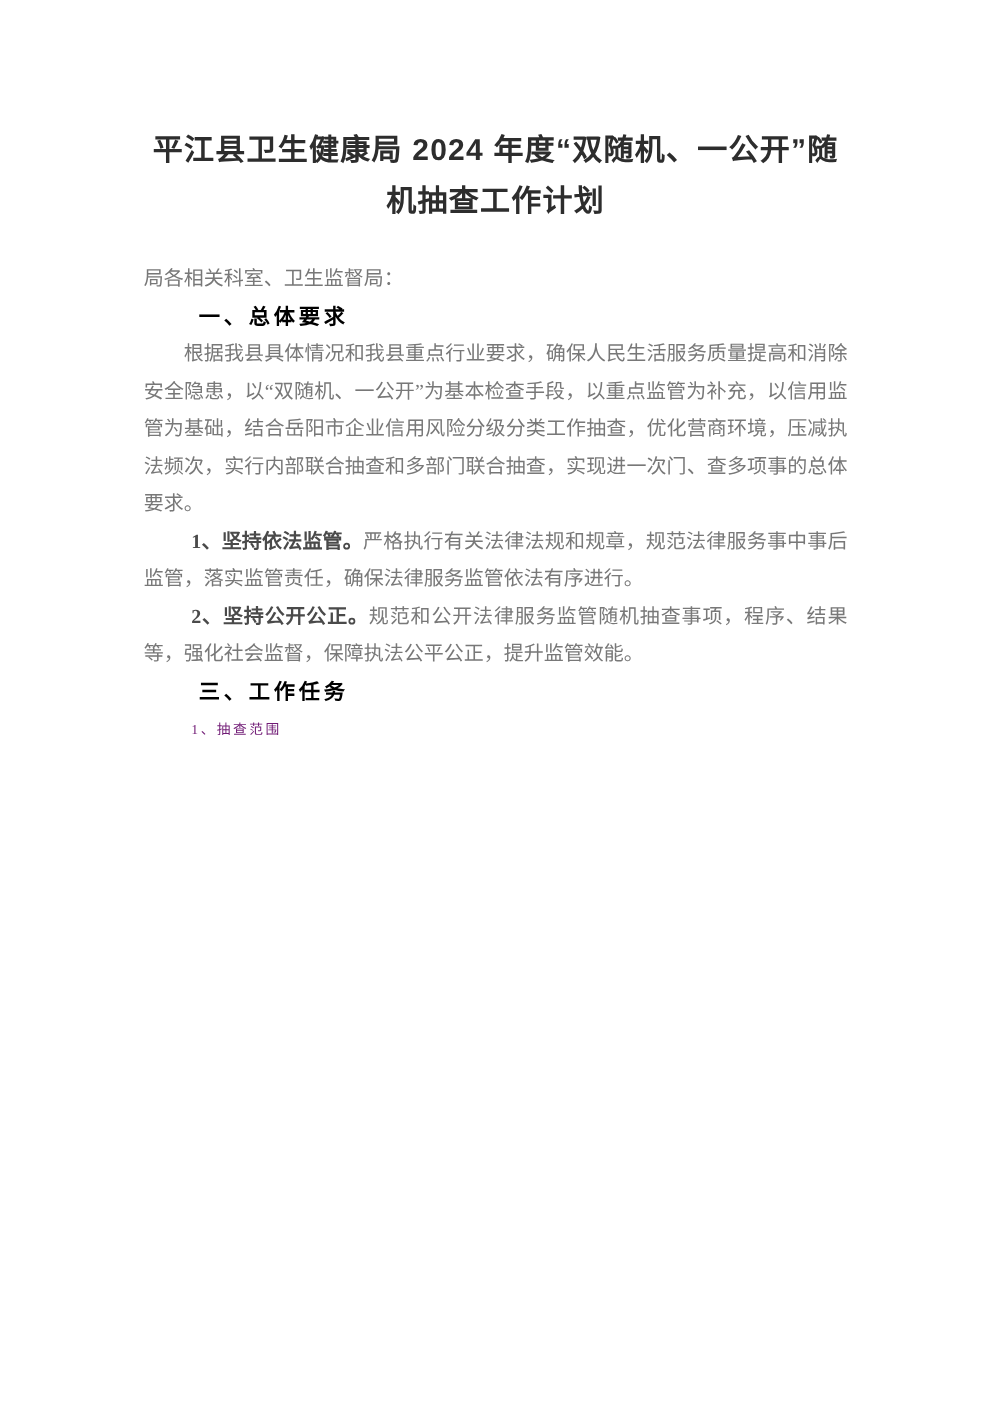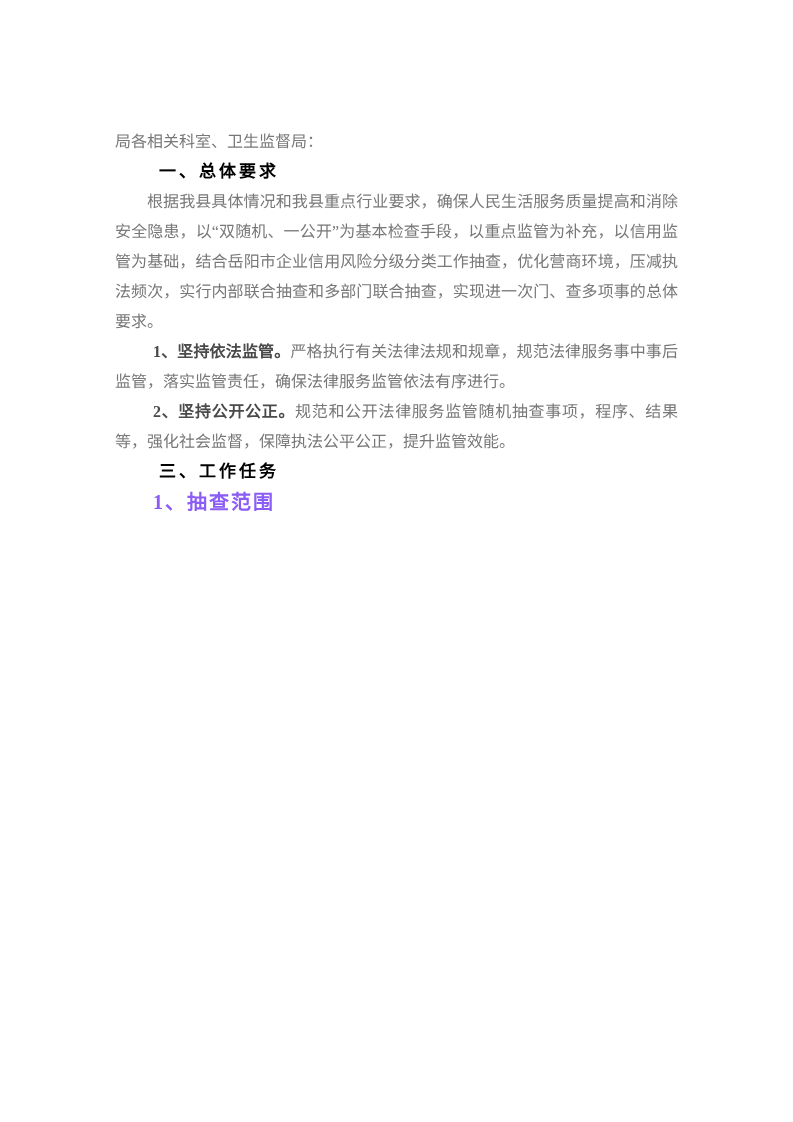--- a/index.html
+++ b/index.html
@@ -44,40 +44,42 @@
   .heading {
     font-family: "Liberation Sans", "DejaVu Sans", sans-serif;
     font-weight: 700;
     font-size: 17px;
     letter-spacing: 3px;
     color: #000000;
     padding-left: 44px;
     text-align: left;
   }
   .sub-heading {
-    font-weight: 700;
-    font-size: 20px;
+    font-weight: 400;
+    font-size: 11px;
     letter-spacing: 2px;
-    color: #8b5cf6;
+    color: #701a75;
     padding-left: 38px;
     text-align: left;
   }
   .lead {
     font-weight: 700;
     color: #4a4a4a;
     margin-top: 44px;
   }
 </style>
 </head>
 <body>
 
 <div class="page">
   <div class="content">
 
     <div class="doc-title">
+      <div>平江县卫生健康局 2024 年度“双随机、一公开”随</div>
+      <div>机抽查工作计划</div>
     </div>
 
     <div class="doc-body">
 
       <p>局各相关科室、卫生监督局：</p>
 
 
       <p class="heading">一、总体要求</p>
 
       <p class="para-indent">根据我县具体情况和我县重点行业要求，确保人民生活服务质量提高和消除安全隐患，以“双随机、一公开”为基本检查手段，以重点监管为补充，以信用监管为基础，结合岳阳市企业信用风险分级分类工作抽查，优化营商环境，压减执法频次，实行内部联合抽查和多部门联合抽查，实现进一次门、查多项事的总体要求。</p>

